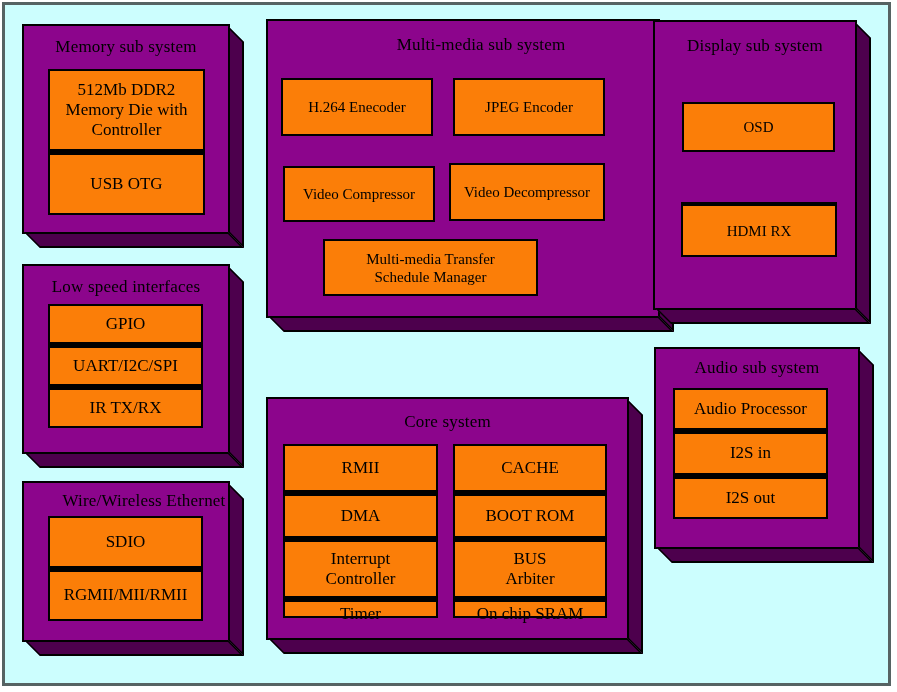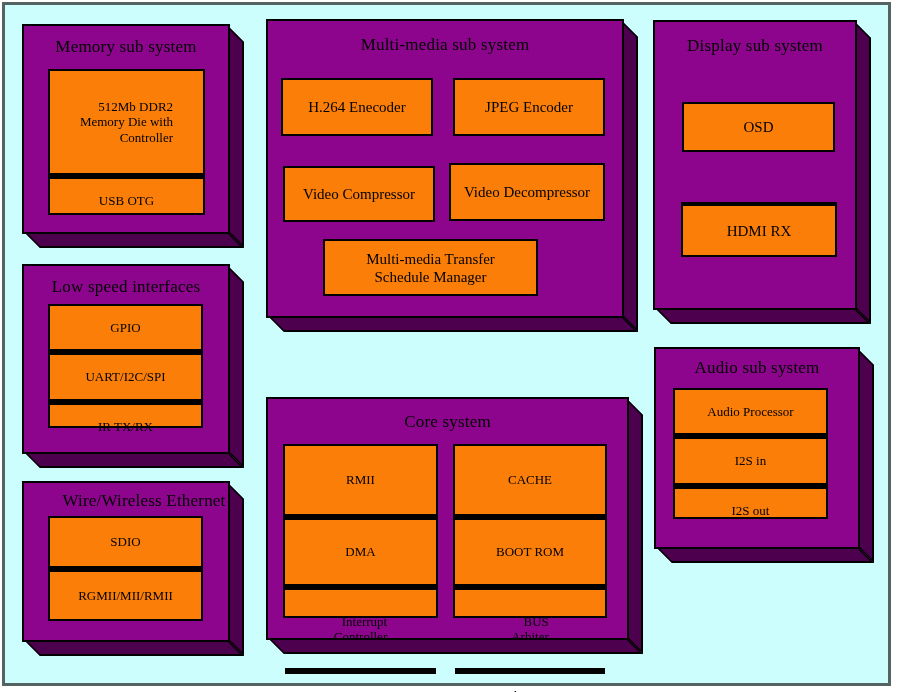--- a/index.html
+++ b/index.html
@@ -30,22 +30,22 @@
     position:relative; text-align:center; padding-top:11px;
     font-size:17px; letter-spacing:0.2px; white-space:nowrap;
   }
   
   .stack {
     position:absolute; background:#FB7E08; border:2px solid #000;
     box-sizing:border-box; display:flex; flex-direction:column;
   }
   .cell {
     flex:1 1 auto; display:flex; align-items:center; justify-content:center;
-    text-align:right; white-space:pre-line; font-size:13px; line-height:1.18;
-    padding:14px 2px;
+    text-align:center; white-space:pre-line; font-size:17px; line-height:1.18;
+    padding:2px 2px;
   }
   .cell + .cell { border-top:6px solid #000000; }
   
   .block {
     position:absolute; background:#FB7E08; border:2px solid #000;
     box-sizing:border-box; display:flex; align-items:center; justify-content:center;
     text-align:center; white-space:pre-line; font-size:15px; line-height:1.2;
     padding:1px 2px;
   }
 </style>
@@ -57,21 +57,21 @@
 <div class="sub" style="left:24px; top:26px; width:204px; height:206px;">
   <div class="sub-title">Memory sub system</div>
   <div class="stack" style="left:24px; top:43px; width:157px; height:146px;">
     <div class="cell" style="flex:0 0 74px;">512Mb DDR2
 Memory Die with
 Controller</div>
     <div class="cell">USB OTG</div>
   </div>
 </div>
 
-<div class="sub" style="left:268px; top:21px; width:354px; height:295px;">
+<div class="sub" style="left:268px; top:21px; width:354px; height:295px;padding-left:36px;">
   <div class="sub-title" style="padding-top:14px;">Multi-media sub system</div>
   <div class="block" style="left:13px; top:57px; width:152px; height:58px;">H.264 Enecoder</div>
   <div class="block" style="left:185px; top:57px; width:152px; height:58px;">JPEG Encoder</div>
   <div class="block" style="left:15px; top:145px; width:152px; height:56px;">Video Compressor</div>
   <div class="block" style="left:181px; top:142px; width:156px; height:58px;">Video Decompressor</div>
   <div class="block" style="left:55px; top:218px; width:215px; height:57px;">Multi-media  Transfer
 Schedule Manager</div>
 </div>
 
 <div class="sub" style="left:655px; top:22px; width:200px; height:286px;">

